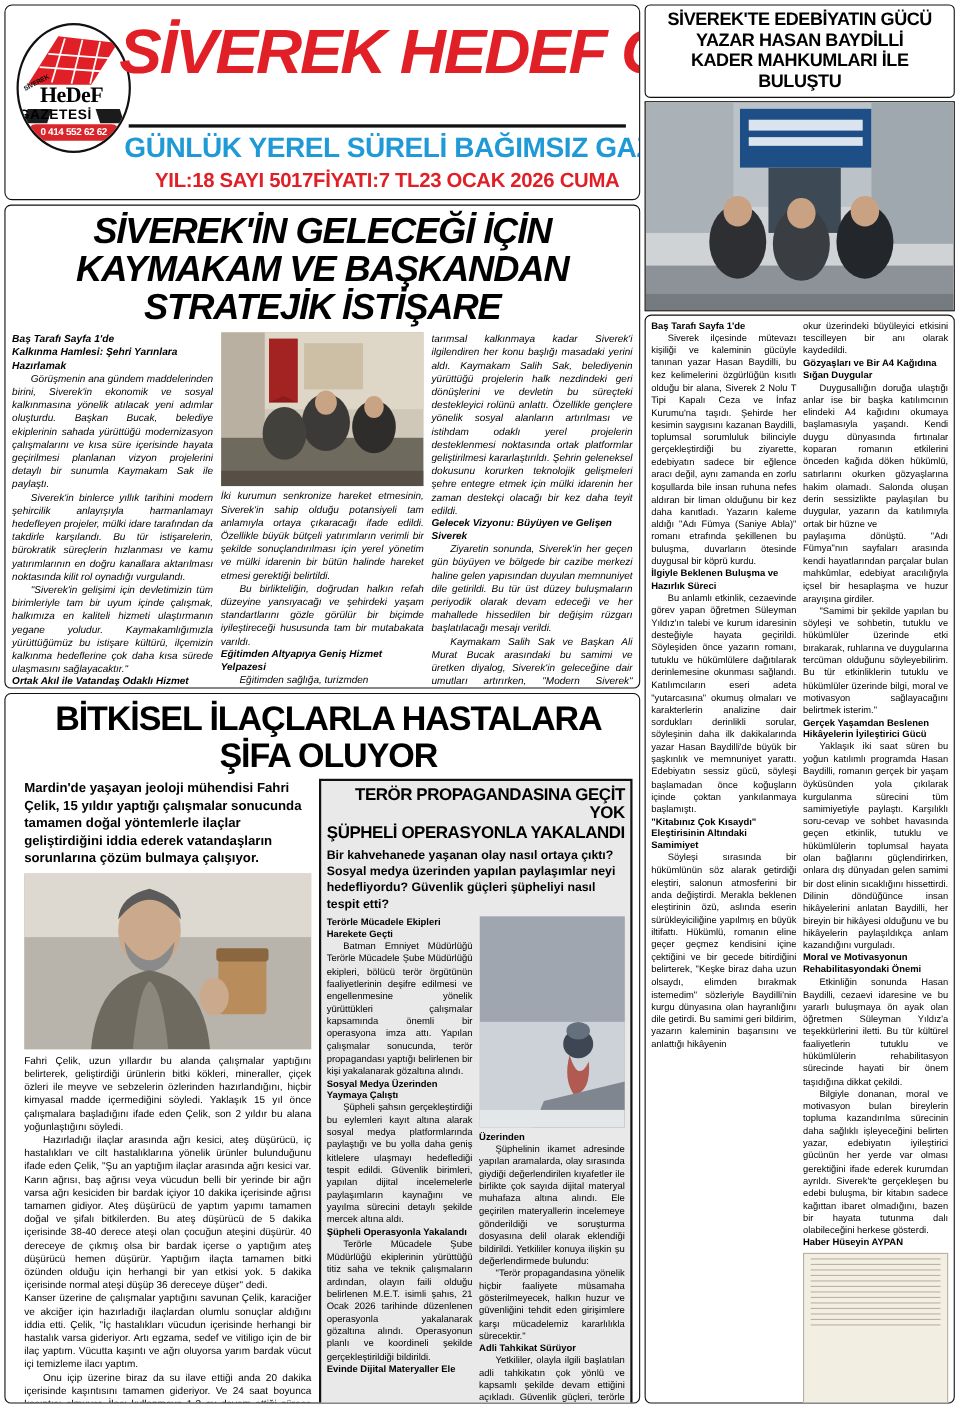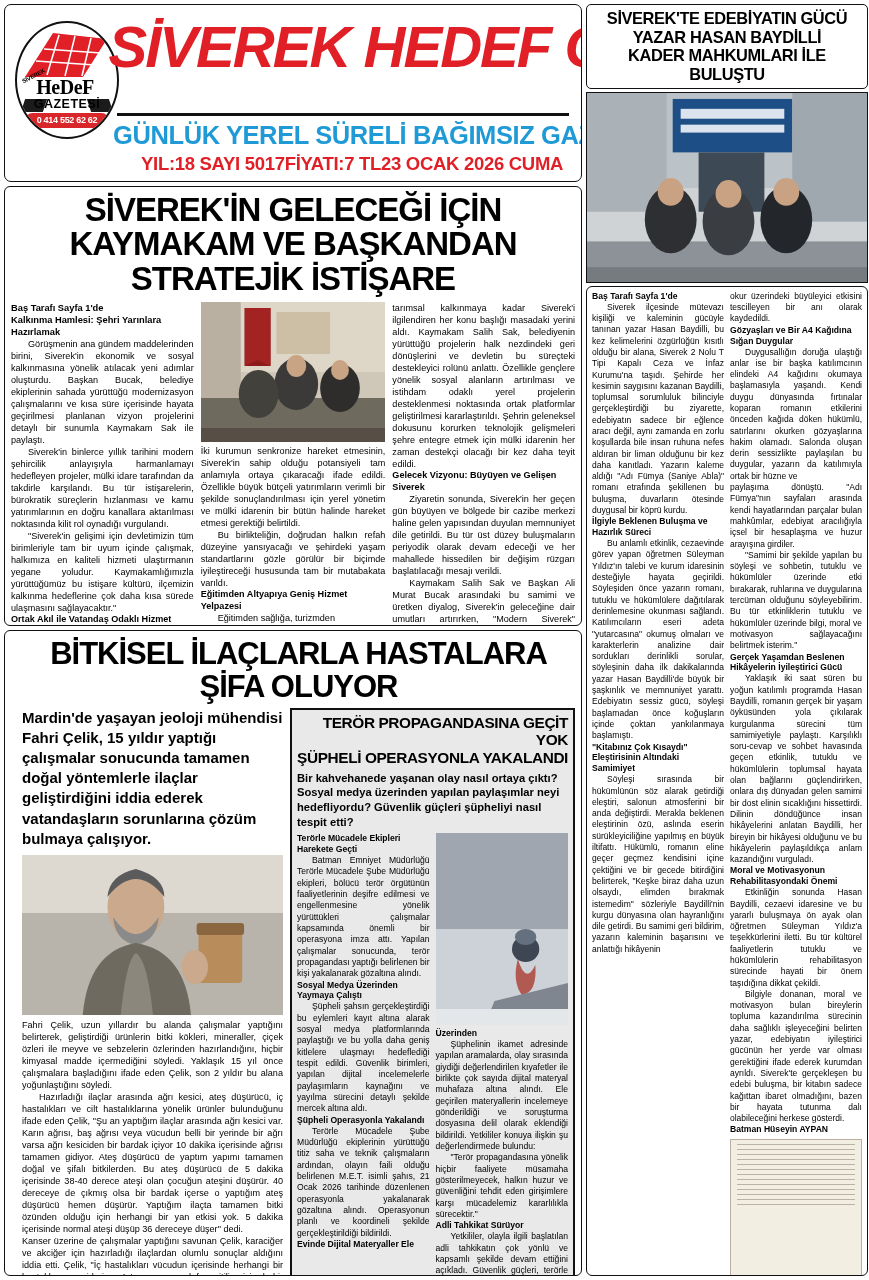--- a/index.html
+++ b/index.html
@@ -7,51 +7,51 @@
   .page{position:relative;width:869px;height:1280px;box-sizing:border-box;padding:4px 4px;display:flex;gap:4px;}
   .col-left{width:578px;display:flex;flex-direction:column;gap:4px;}
   .col-right{width:283px;display:flex;flex-direction:column;gap:3px;}
 
   
   .masthead{border:1.5px solid #111;border-radius:7px;height:178px;position:relative;box-sizing:border-box;overflow:hidden;background:#fff;}
   .logo-badge{position:absolute;left:10px;top:16px;width:102px;height:116px;}
   .logo-oval{position:absolute;left:0;top:0;width:100px;height:114px;border:2px solid #111;border-radius:50%;background:#fff;overflow:hidden;}
   .logo-red{position:absolute;left:6px;top:8px;width:86px;height:48px;}
   .logo-hedef{position:absolute;left:0;top:54px;width:96px;text-align:center;font-weight:bold;font-size:20px;letter-spacing:-.5px;font-family:"Liberation Serif",serif;line-height:1;}
-  .logo-gaz{position:absolute;left:0;top:75px;width:100px;text-align:center;font-weight:bold;font-size:12.5px;letter-spacing:.5px;line-height:1;}
+  .logo-gaz{position:absolute;left:0;top:75px;width:100px;text-align:left;font-weight:bold;font-size:12.5px;letter-spacing:.5px;line-height:1;}
   .logo-phone{position:absolute;left:8px;top:90px;width:84px;height:15px;background:#d8262a;border-radius:8px;color:#fff;font-size:9px;font-weight:bold;text-align:center;line-height:15px;letter-spacing:-.3px;}
   .logo-corner{position:absolute;width:22px;height:13px;background:#1b1b1b;}
   .logo-c1{left:6px;top:76px;transform:skewX(-18deg);}
   .logo-c2{left:72px;top:76px;transform:skewX(18deg);}
   .logo-tag{position:absolute;left:4px;top:50px;font-size:6px;font-weight:bold;transform:rotate(-28deg);letter-spacing:-.2px;}
 
   .mh-title{position:absolute;left:108px;top:14px;width:460px;text-align:center;color:#e01f26;font-size:57px;font-weight:bold;font-style:italic;font-family:"Liberation Sans",sans-serif;letter-spacing:-2px;line-height:1;white-space:nowrap;transform:scaleX(1.02);}
   .mh-rule{position:absolute;left:112px;top:108px;width:452px;height:3px;background:#111;}
   .mh-sub{position:absolute;left:108px;top:116px;width:460px;text-align:center;color:#1f9ad6;font-size:25.5px;font-weight:bold;letter-spacing:-.4px;white-space:nowrap;}
   .mh-info{position:absolute;left:108px;top:148px;width:462px;display:flex;justify-content:space-between;padding:0 28px;box-sizing:border-box;color:#e01f26;font-size:18.5px;font-weight:bold;letter-spacing:-.3px;white-space:nowrap;}
 
   
   .box{border:1.5px solid #111;border-radius:6px;box-sizing:border-box;background:#fff;overflow:hidden;}
 
-  .lead{padding:4px 6px 18px 6px;}
+  .lead{padding:4px 6px 18px 6px;font-style:italic;}
   .lead-hl{text-align:center;font-size:33px;font-weight:bold;line-height:1.04;letter-spacing:-1px;margin:2px 0 6px 0;font-family:"Liberation Sans",sans-serif;}
   .lead-cols{display:flex;gap:7px;}
   .lc{width:184px;}
   .lc2{width:186px;}
   .lc3{width:184px;}
   p.t{margin:0;font-size:9.1px;line-height:1.32;text-align:justify;text-indent:17px;font-family:"Liberation Sans",sans-serif;}
   p.t.ni{text-indent:0;}
   .sh{margin:0;font-size:9.1px;font-weight:bold;line-height:1.28;}
   .kick{margin:0;font-size:9.3px;font-weight:bold;line-height:1.3;}
 
   .photo{background:#cfc9bf;position:relative;overflow:hidden;}
 
   
   .herb-hl{text-align:center;font-size:31px;font-weight:bold;letter-spacing:-1px;line-height:1.05;margin:3px 0 5px 0;}
-  .herb-intro{font-size:15px;font-weight:bold;line-height:1.34;margin:0;text-align:left;}
+  .herb-intro{font-size:12px;font-weight:bold;line-height:1.34;margin:0;text-align:left;}
 
   
   .terror{border:2px solid #111;background:#e9e9e9;box-sizing:border-box;padding:4px 5px;}
   .terror-hl{font-size:15.4px;font-weight:bold;line-height:1.1;text-align:right;letter-spacing:-.4px;margin:1px 0 4px 0;}
   .terror-intro{font-size:11.2px;font-weight:bold;line-height:1.3;margin:0;}
   .terror-cols{display:flex;gap:6px;margin-top:4px;}
   .tc{width:136px;}
   p.s{margin:0;font-size:8.6px;line-height:1.32;text-align:justify;text-indent:15px;}
   .sh-s{margin:0;font-size:8.6px;font-weight:bold;line-height:1.26;}
 
@@ -267,21 +267,21 @@
           <p class="r ni">okur üzerindeki büyüleyici etkisini tescilleyen bir anı olarak kaydedildi.</p>
           <p class="sh-r">Gözyaşları ve Bir A4 Kağıdına Sığan Duygular</p>
           <p class="r">Duygusallığın doruğa ulaştığı anlar ise bir başka katılımcının elindeki A4 kağıdını okumaya başlamasıyla yaşandı. Kendi duygu dünyasında fırtınalar koparan romanın etkilerini önceden kağıda döken hükümlü, satırlarını okurken gözyaşlarına hakim olamadı. Salonda oluşan derin sessizlikte paylaşılan bu duygular, yazarın da katılımıyla ortak bir hüzne ve</p>
           <p class="r ni">paylaşıma dönüştü. "Adı Fümya"nın sayfaları arasında kendi hayatlarından parçalar bulan mahkûmlar, edebiyat aracılığıyla içsel bir hesaplaşma ve huzur arayışına girdiler.</p>
           <p class="r">"Samimi bir şekilde yapılan bu söyleşi ve sohbetin, tutuklu ve hükümlüler üzerinde etki bırakarak, ruhlarına ve duygularına tercüman olduğunu söyleyebilirim. Bu tür etkinliklerin tutuklu ve hükümlüler üzerinde bilgi, moral ve motivasyon sağlayacağını belirtmek isterim."</p>
           <p class="sh-r">Gerçek Yaşamdan Beslenen Hikâyelerin İyileştirici Gücü</p>
           <p class="r">Yaklaşık iki saat süren bu yoğun katılımlı programda Hasan Baydilli, romanın gerçek bir yaşam öyküsünden yola çıkılarak kurgulanma sürecini tüm samimiyetiyle paylaştı. Karşılıklı soru-cevap ve sohbet havasında geçen etkinlik, tutuklu ve hükümlülerin toplumsal hayata olan bağlarını güçlendirirken, onlara dış dünyadan gelen samimi bir dost elinin sıcaklığını hissettirdi. Dilinin döndüğünce insan hikâyelerini anlatan Baydilli, her bireyin bir hikâyesi olduğunu ve bu hikâyelerin paylaşıldıkça anlam kazandığını vurguladı.</p>
           <p class="sh-r">Moral ve Motivasyonun Rehabilitasyondaki Önemi</p>
           <p class="r">Etkinliğin sonunda Hasan Baydilli, cezaevi idaresine ve bu yararlı buluşmaya ön ayak olan öğretmen Süleyman Yıldız'a teşekkürlerini iletti. Bu tür kültürel faaliyetlerin tutuklu ve hükümlülerin rehabilitasyon sürecinde hayati bir önem taşıdığına dikkat çekildi.</p>
           <p class="r">Bilgiyle donanan, moral ve motivasyon bulan bireylerin topluma kazandırılma sürecinin daha sağlıklı işleyeceğini belirten yazar, edebiyatın iyileştirici gücünün her yerde var olması gerektiğini ifade ederek kurumdan ayrıldı. Siverek'te gerçekleşen bu edebi buluşma, bir kitabın sadece kağıttan ibaret olmadığını, bazen bir hayata tutunma dalı olabileceğini herkese gösterdi.</p>
-          <p class="sh-r">Batman Hüseyin AYPAN</p>
+          <p class="sh-r">Haber Hüseyin AYPAN</p>
 
           <div class="note" style="height:176px;margin-top:4px;position:relative;">
             <div class="note-line"></div>
             <div class="note-line"></div>
             <div class="note-line"></div>
             <div class="note-line"></div>
             <div class="note-line"></div>
             <div class="note-line"></div>
             <div class="note-line"></div>
             <div class="note-line"></div>

